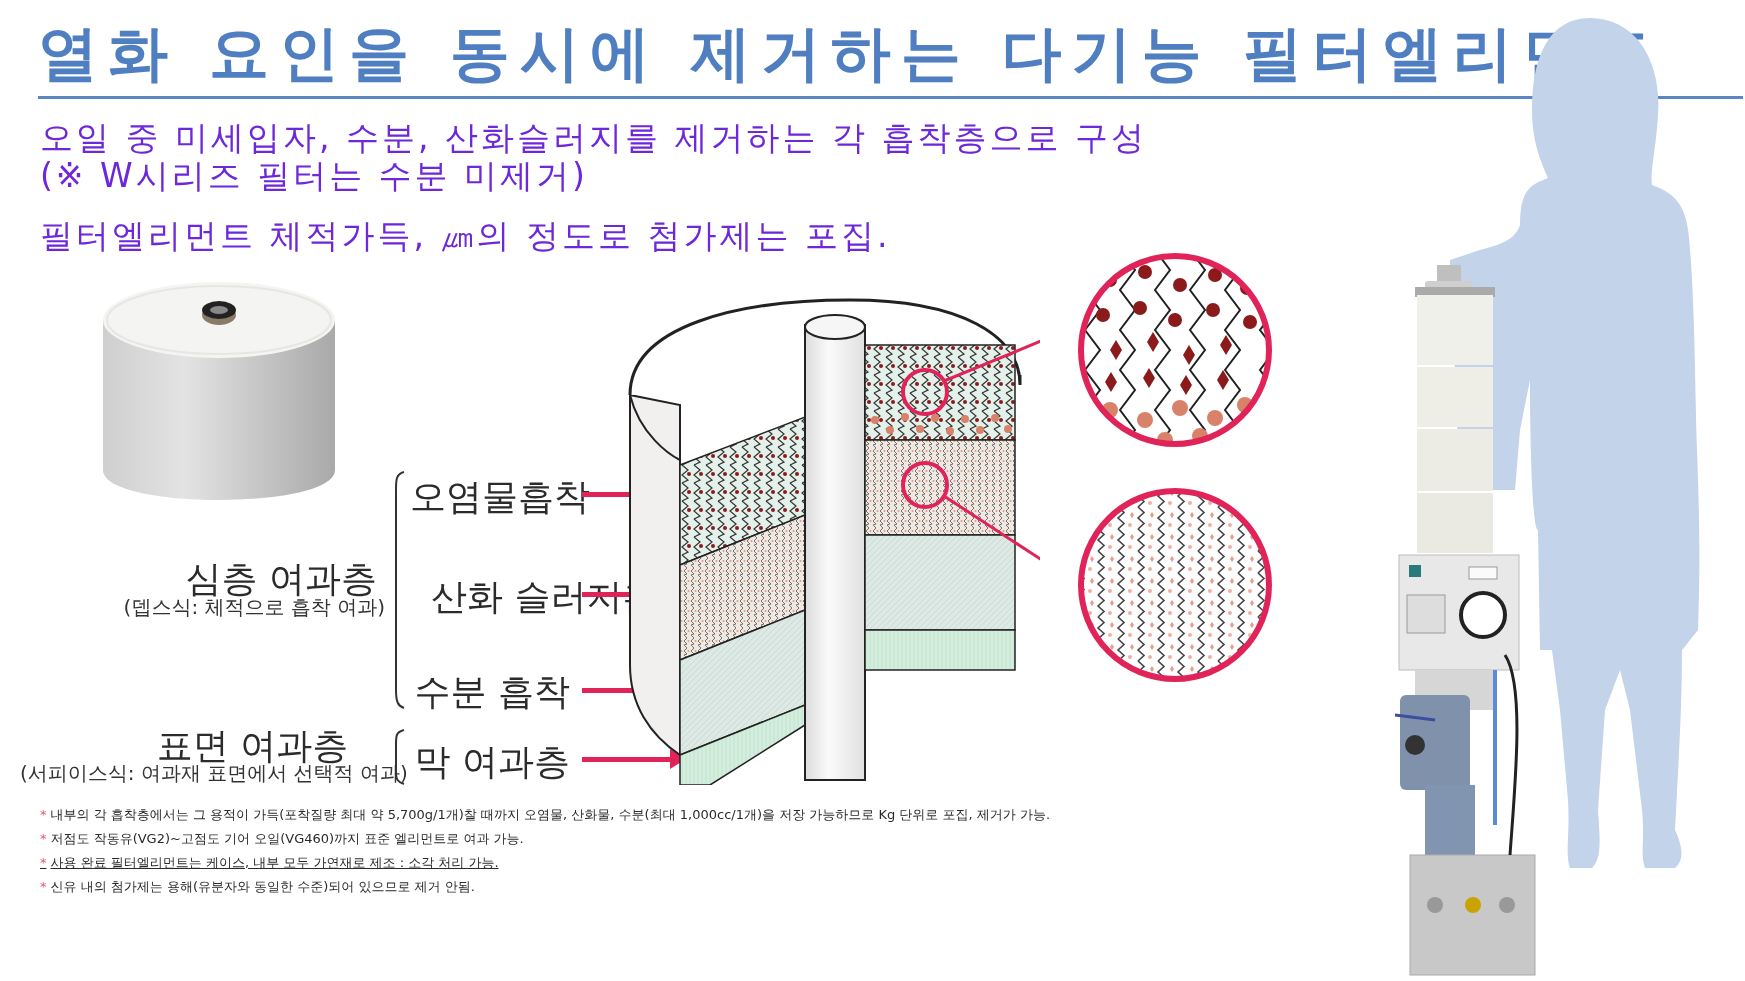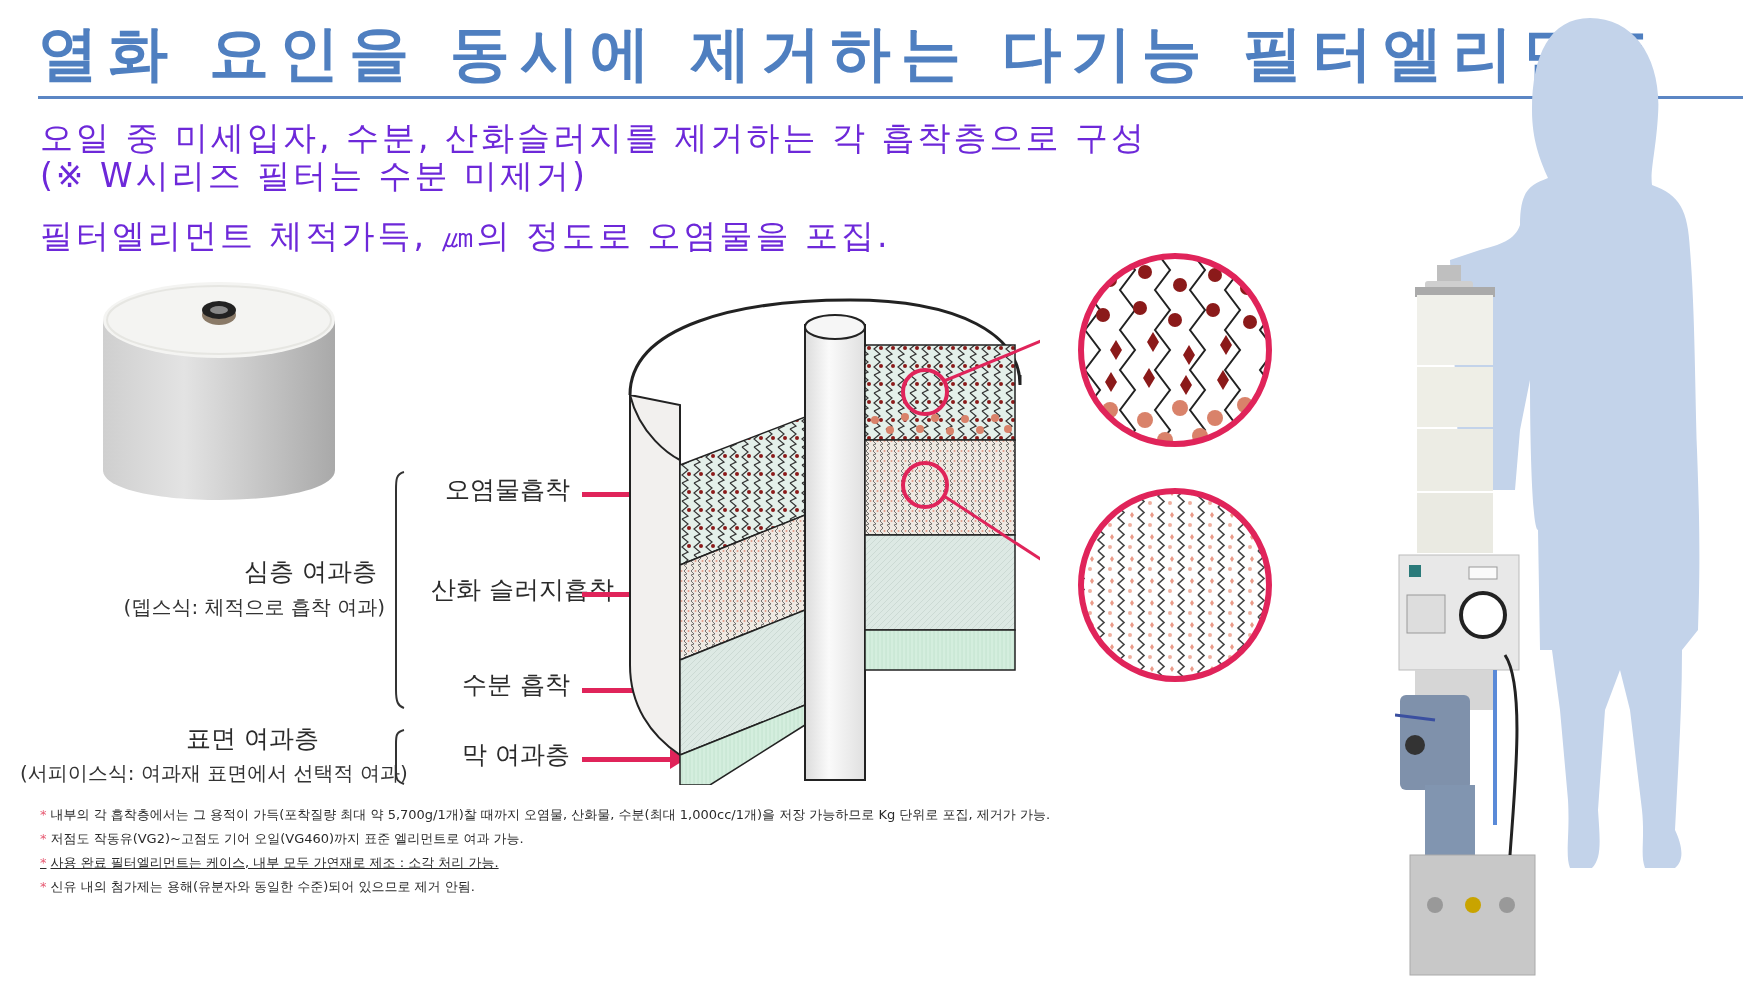--- a/index.html
+++ b/index.html
@@ -2,21 +2,21 @@
 <html><head>
 <meta charset="utf-8">
 <style>
   html,body{margin:0;padding:0;background:#fff;}
   body{width:1745px;height:981px;position:relative;overflow:hidden;font-family:"DejaVu Sans","Liberation Sans",sans-serif;color:#222;}
   .abs{position:absolute;}
   #title{left:38px;top:14px;font-size:60px;font-weight:bold;color:#4f7fc0;letter-spacing:10px;white-space:nowrap;}
   #title-rule{left:38px;top:96px;width:1705px;height:3px;background:#5b86c4;}
   .sub{left:40px;font-size:33px;color:#6d28d9;white-space:nowrap;letter-spacing:3px;}
   #sub1{top:116px;} #sub2{top:154px;} #sub3{top:214px;}
-  .lbl{font-size:25px;color:#2b2b2b;white-space:nowrap;text-align:right;}
+  .lbl{font-size:36px;color:#2b2b2b;white-space:nowrap;text-align:right;}
   .lbl-small{font-size:20px;color:#333;white-space:nowrap;text-align:right;}
   .arrow{height:5px;background:#e0245a;}
   .arrow:after{content:"";position:absolute;right:-14px;top:-8px;border-left:16px solid #e0245a;border-top:10px solid transparent;border-bottom:10px solid transparent;}
   .note{left:40px;font-size:13px;color:#2a2a2a;white-space:nowrap;}
   .note .star{color:#e75b73;margin-right:4px;}
   svg{position:absolute;}
 </style>
 </head>
 <body>
 
@@ -48,21 +48,21 @@
   <rect x="15" y="590" width="125" height="120" fill="#c8c8c8" stroke="#aaa"></rect>
   <circle cx="40" cy="640" r="8" fill="#999"></circle>
   <circle cx="78" cy="640" r="8" fill="#c9a400"></circle>
   <circle cx="112" cy="640" r="8" fill="#999"></circle>
   <path d="M110 390 C130 420 120 520 115 590" stroke="#222" stroke-width="3" fill="none"></path>
   <path d="M100 405 L100 560" stroke="#5a8ad8" stroke-width="4"></path>
 </svg>
 
 <div id="sub1" class="abs sub">오일 중 미세입자, 수분, 산화슬러지를 제거하는 각 흡착층으로 구성</div>
 <div id="sub2" class="abs sub">(※ W시리즈 필터는 수분 미제거)</div>
-<div id="sub3" class="abs sub">필터엘리먼트 체적가득,  ㎛의 정도로 오염물을 포집.</div>
+<div id="sub3" class="abs sub">필터엘리먼트 체적가득,  ㎛의 정도로 첨가제는 포집.</div>
 
 <svg style="left:95px;top:270px;" width="250" height="260" viewBox="0 0 250 260">
   <defs>
     <linearGradient id="cyl" x1="0" x2="1">
       <stop offset="0" stop-color="#cfcfcf"></stop>
       <stop offset="0.35" stop-color="#e3e3e3"></stop>
       <stop offset="1" stop-color="#a9a9a9"></stop>
     </linearGradient>
   </defs>
   <path d="M8 50 L8 200 C8 240 240 240 240 200 L240 50 Z" fill="url(#cyl)"></path>

